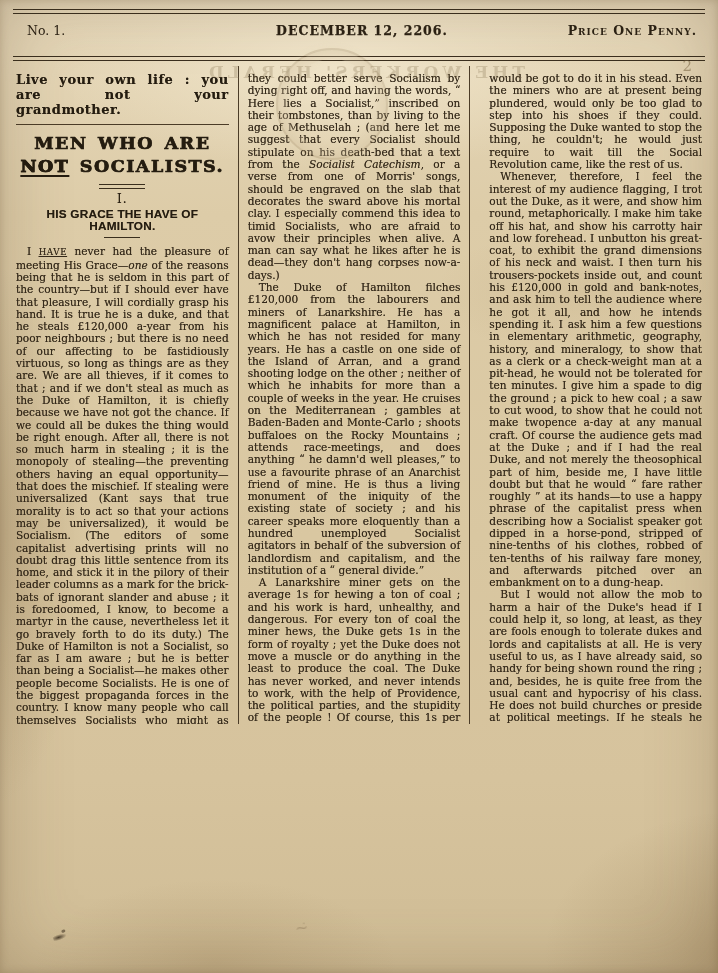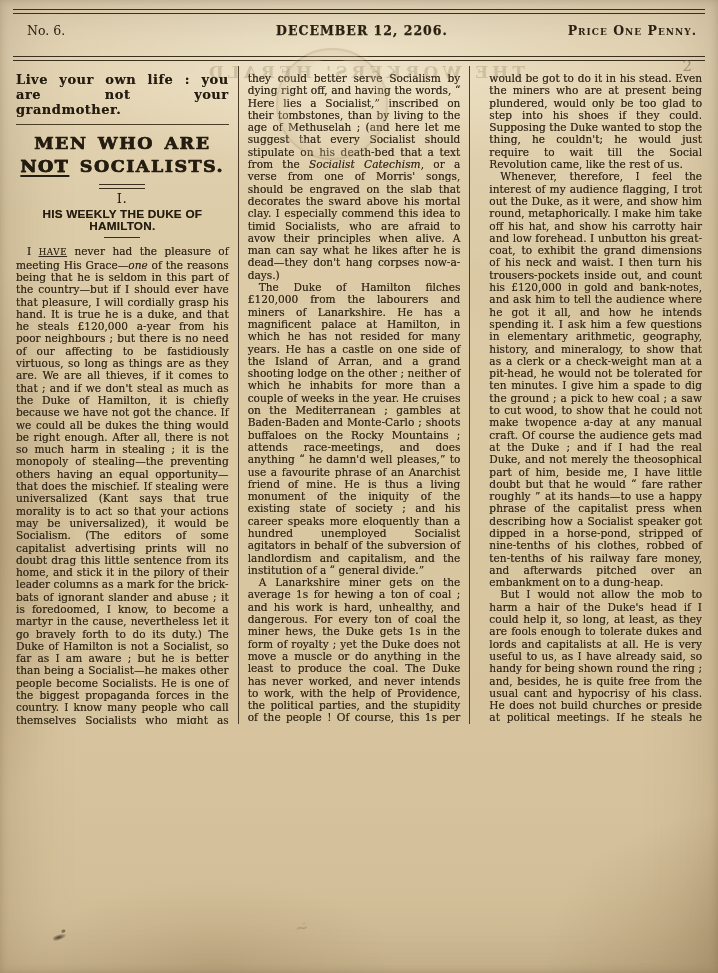--- a/index.html
+++ b/index.html
@@ -142,36 +142,36 @@
   <div class="stamp"></div>
   <div class="ghost-line">THE  WORKERS'  HERALD</div>
   <div class="ghost-pagenum">2</div>
   <div class="fleck"></div>
   <div class="pencil">⁓̇</div>
 
 
   <div class="rule-double"></div>
 
   <div class="dateline">
-    <div class="issue">No. 6.</div>
+    <div class="issue">No. 1.</div>
     <div class="date">DECEMBER 12, 2206.</div>
     <div class="price">Price One Penny.</div>
   </div>
 
   <div class="rule-double"></div>
 
   <div class="cols">
 
     <div class="col first">
       <div class="motto">Live your own life : you are not your grandmother.</div>
       <div class="col-rule"></div>
       <div class="headline"><span>MEN WHO ARE </span><span class="un">NOT</span><span> SOCIALISTS.</span></div>
       <div class="hr-double-short"></div>
       <div class="numeral">I.</div>
-      <div class="subhead">HIS WEEKLY THE DUKE OF HAMILTON.</div>
+      <div class="subhead">HIS GRACE THE HAVE OF HAMILTON.</div>
       <div class="hr-short"></div>
       <div>
           <p class="para"><span>I </span><span class="sc">HAVE</span><span> never had the pleasure of meeting His Grace—</span><span class="it">one</span><span> of the reasons being that he is seldom in this part of the country—but if I should ever have that pleasure, I will cordially grasp his hand. It is true he is a duke, and that he steals £120,000 a-year from his poor neighbours ; but there is no need of our affecting to be fastidiously virtuous, so long as things are as they are.  We are all thieves, if it comes to that ; and if we don't steal as much as the Duke of Hamilton, it is chiefly because we have not got the chance.  If we could all be dukes the thing would be right enough.  After all, there is not so much harm in stealing ; it is the monopoly of stealing—the preventing others having an equal opportunity—that does the mischief.  If stealing were universalized (Kant says that true morality is to act so that your actions may be universalized), it would be Socialism.  (The editors of some capitalist advertising prints will no doubt drag this little sentence from its home, and stick it in the pilory of their leader columns as a mark for the brick-bats of ignorant slander and abuse ; it is foredoomed, I know, to become a martyr in the cause, nevertheless let it go bravely forth to do its duty.)  The Duke of Hamilton is not a Socialist, so far as I am aware ; but he is better than being a Socialist—he makes other people become Socialists.  He is one of the biggest propaganda forces in the country.  I know many people who call themselves Socialists who might as well call themselves cabbages for all the good they do.  It doesn't matter a rap what a man </span></p>
         </div>
     </div>
 
     <div class="col">
       <div style="height:6px;"></div>
       <div>
           <p class="para noindent"><span>they could better serve Socialism by dying right off, and having the words, “ Here lies a Socialist,” inscribed on their tombstones, than by living to the age of Methuselah ; (and here let me suggest that every Socialist should stipulate on his death-bed that a text from the </span><span class="it">Socialist Catechism</span><span>, or a verse from one of Morris' songs, should be engraved on the slab that decorates the sward above his mortal clay. I especially commend this idea to timid Socialists, who are afraid to avow their principles when alive.  A man can say what he likes after he is dead—they don't hang corpses now-a-days.)</span></p>

